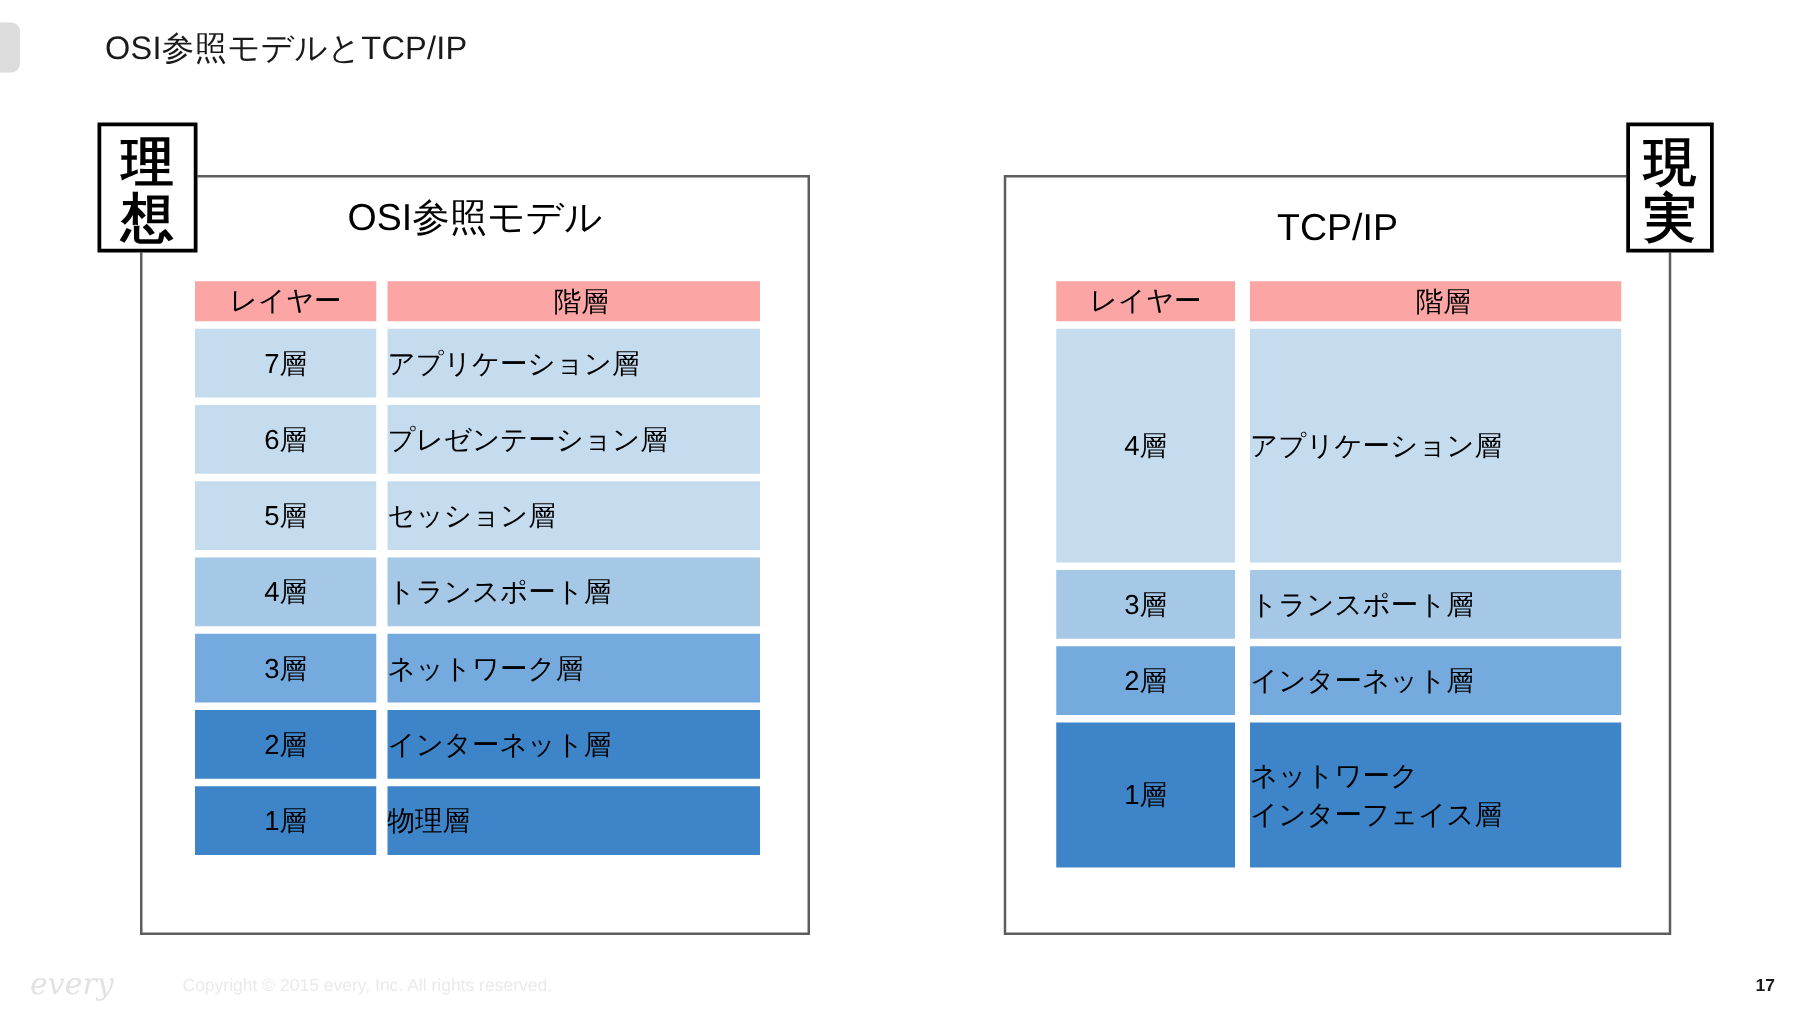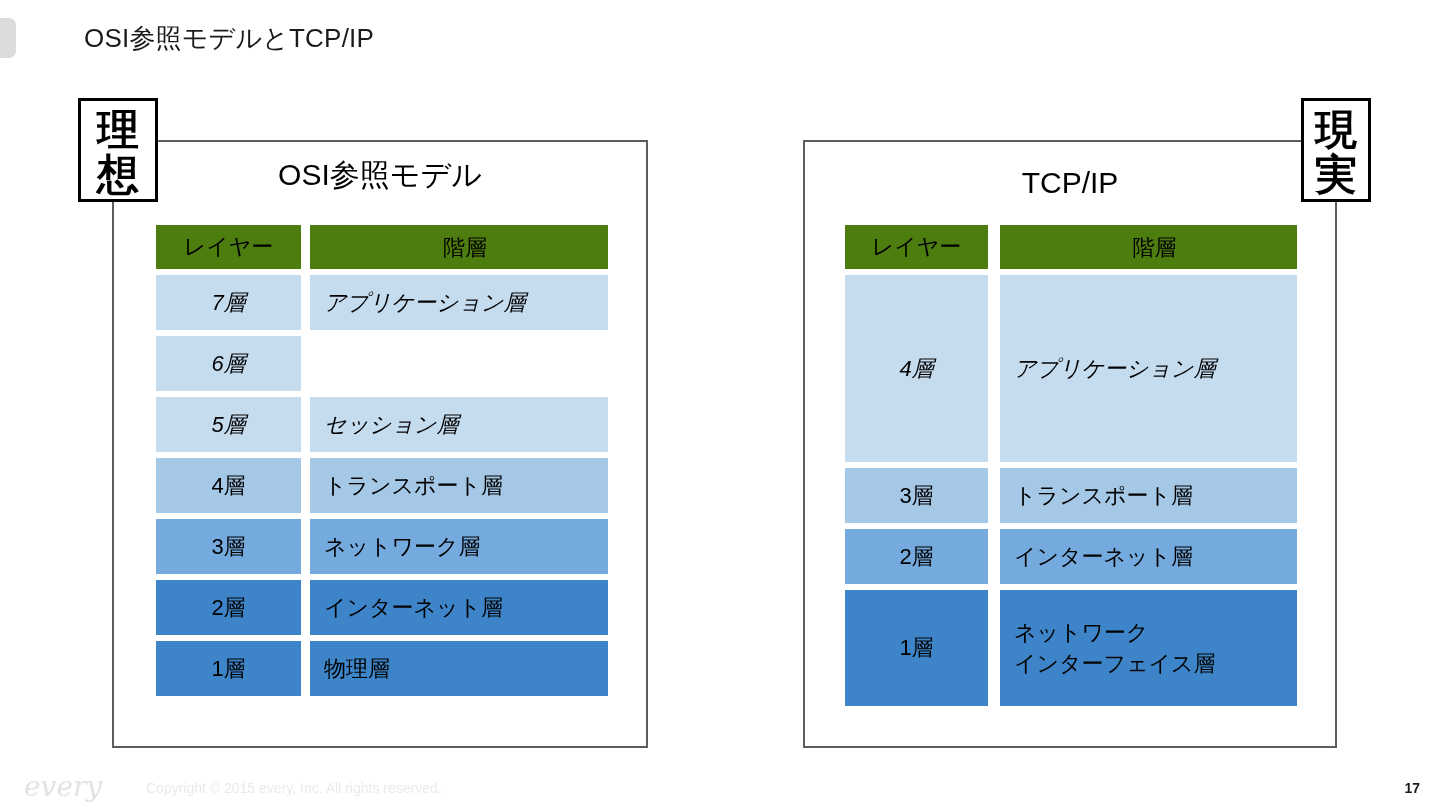--- a/index.html
+++ b/index.html
@@ -96,61 +96,61 @@
     justify-content: center;
     font-size: 22px;
     box-sizing: border-box;
   }
   .cell-name {
     width: 298px;
     margin-left: 9px;
     display: flex;
     align-items: center;
     justify-content: flex-start;
-    padding-left: 14px;
+    padding-left: 0;
     font-size: 22px;
     box-sizing: border-box;
     white-space: pre-line;
     line-height: 31px;
   }
   #table-tcp .cell-layer { width: 143px; }
   #table-tcp .cell-name  { width: 297px; margin-left: 12px; }
 
   .row.header .cell-layer,
   .row.header .cell-name {
-    background: #4d7c0f;
-    height: 44px;
+    background: #fca5a5;
+    height: 32px;
   }
   .row.header .cell-name {
     justify-content: center;
     padding-left: 12px;
   }
   .row.body .cell-layer,
   .row.body .cell-name {
     height: 55px;
   }
 
   
-  .tone-1 .cell-layer, .tone-1 .cell-name { background: #c5dcef; font-style: italic; }
+  .tone-1 .cell-layer, .tone-1 .cell-name { background: #c5dcef; }
   .tone-2 .cell-layer, .tone-2 .cell-name { background: #a4c8e6; }
   .tone-3 .cell-layer, .tone-3 .cell-name { background: #74aadd; }
   .tone-4 .cell-layer, .tone-4 .cell-name { background: #3d85c8; }
 
   
   .row.tall3 .cell-layer, .row.tall3 .cell-name { height: 187px; }
   .row.tall2 .cell-layer, .row.tall2 .cell-name { height: 116px; }
 
   
   #footer-logo {
     position: absolute;
     left: 24px;
     top: 768px;
     font-family: "DejaVu Serif", serif;
     font-style: italic;
-    font-size: 28px;
+    font-size: 24px;
     line-height: 38px;
     color: #e2e2e2;
   }
   #footer-copyright {
     position: absolute;
     left: 146px;
     top: 779px;
     font-size: 14px;
     line-height: 18px;
     color: #eaeaea;
@@ -179,20 +179,21 @@
   <div class="row header">
     <div class="cell-layer">レイヤー</div>
     <div class="cell-name">階層</div>
   </div>
   <div class="row body tone-1">
     <div class="cell-layer">7層</div>
     <div class="cell-name">アプリケーション層</div>
   </div>
   <div class="row body tone-1">
     <div class="cell-layer">6層</div>
+    <div class="cell-name">プレゼンテーション層</div>
   </div>
   <div class="row body tone-1">
     <div class="cell-layer">5層</div>
     <div class="cell-name">セッション層</div>
   </div>
   <div class="row body tone-2">
     <div class="cell-layer">4層</div>
     <div class="cell-name">トランスポート層</div>
   </div>
   <div class="row body tone-3">

